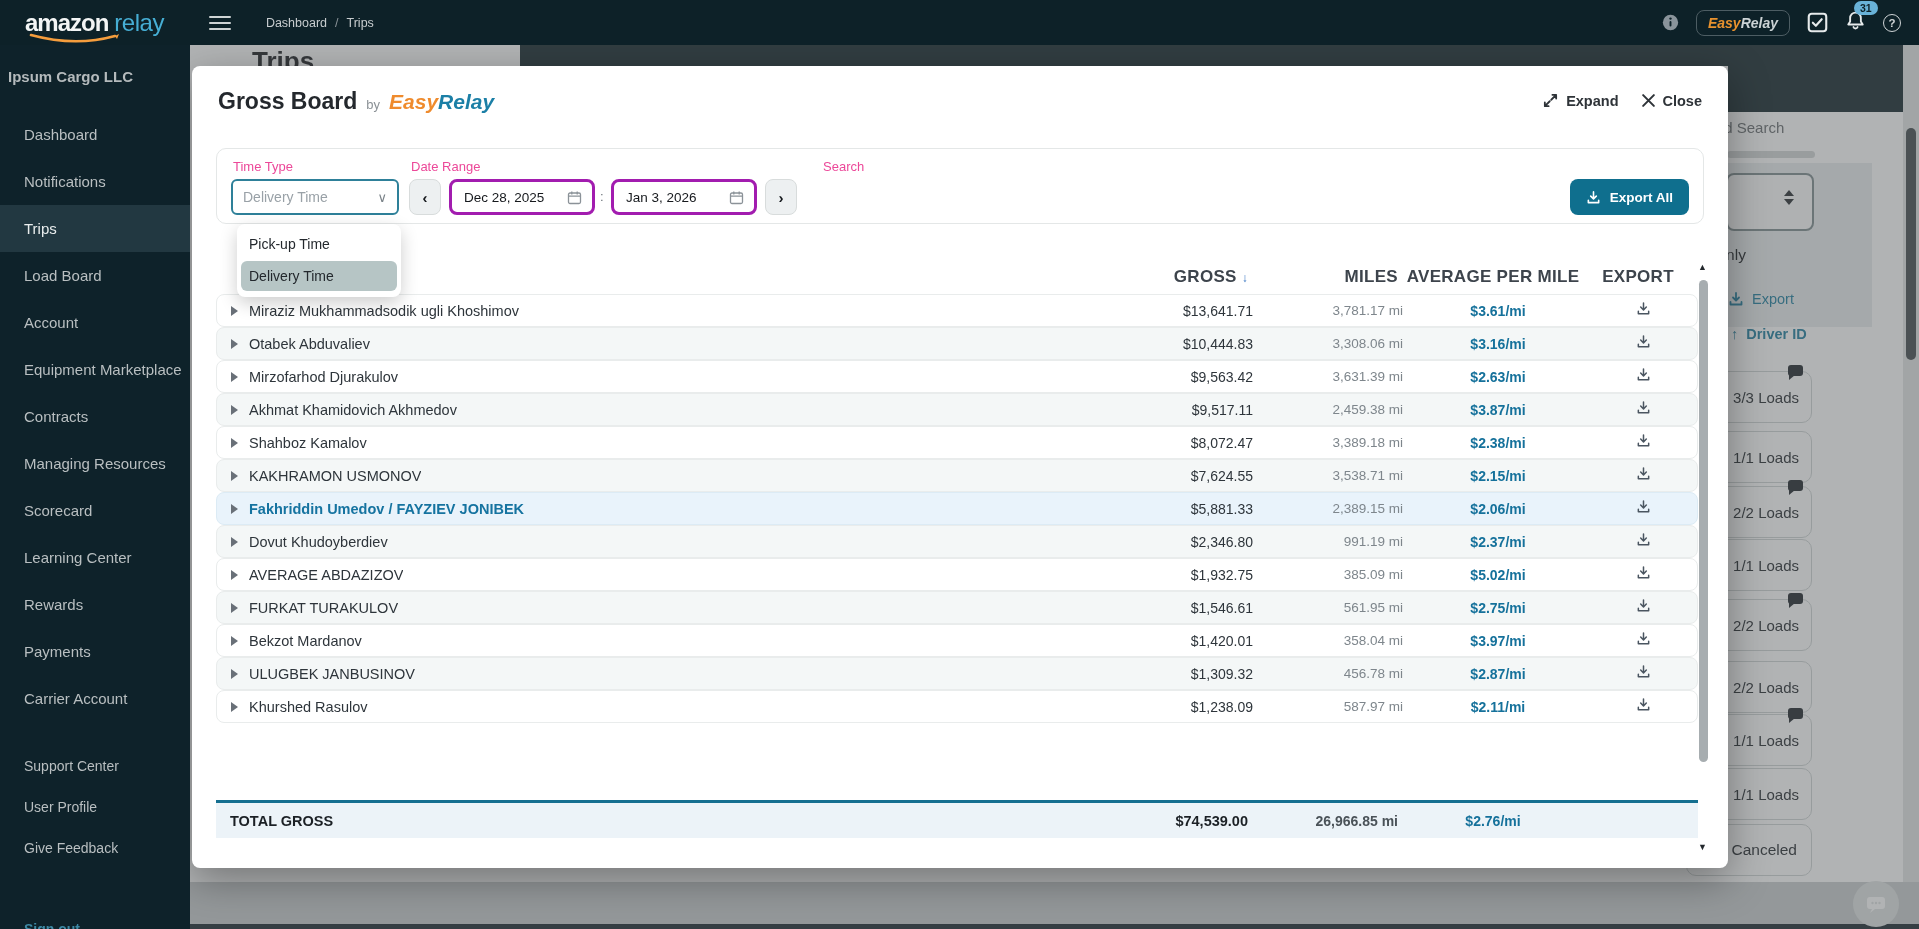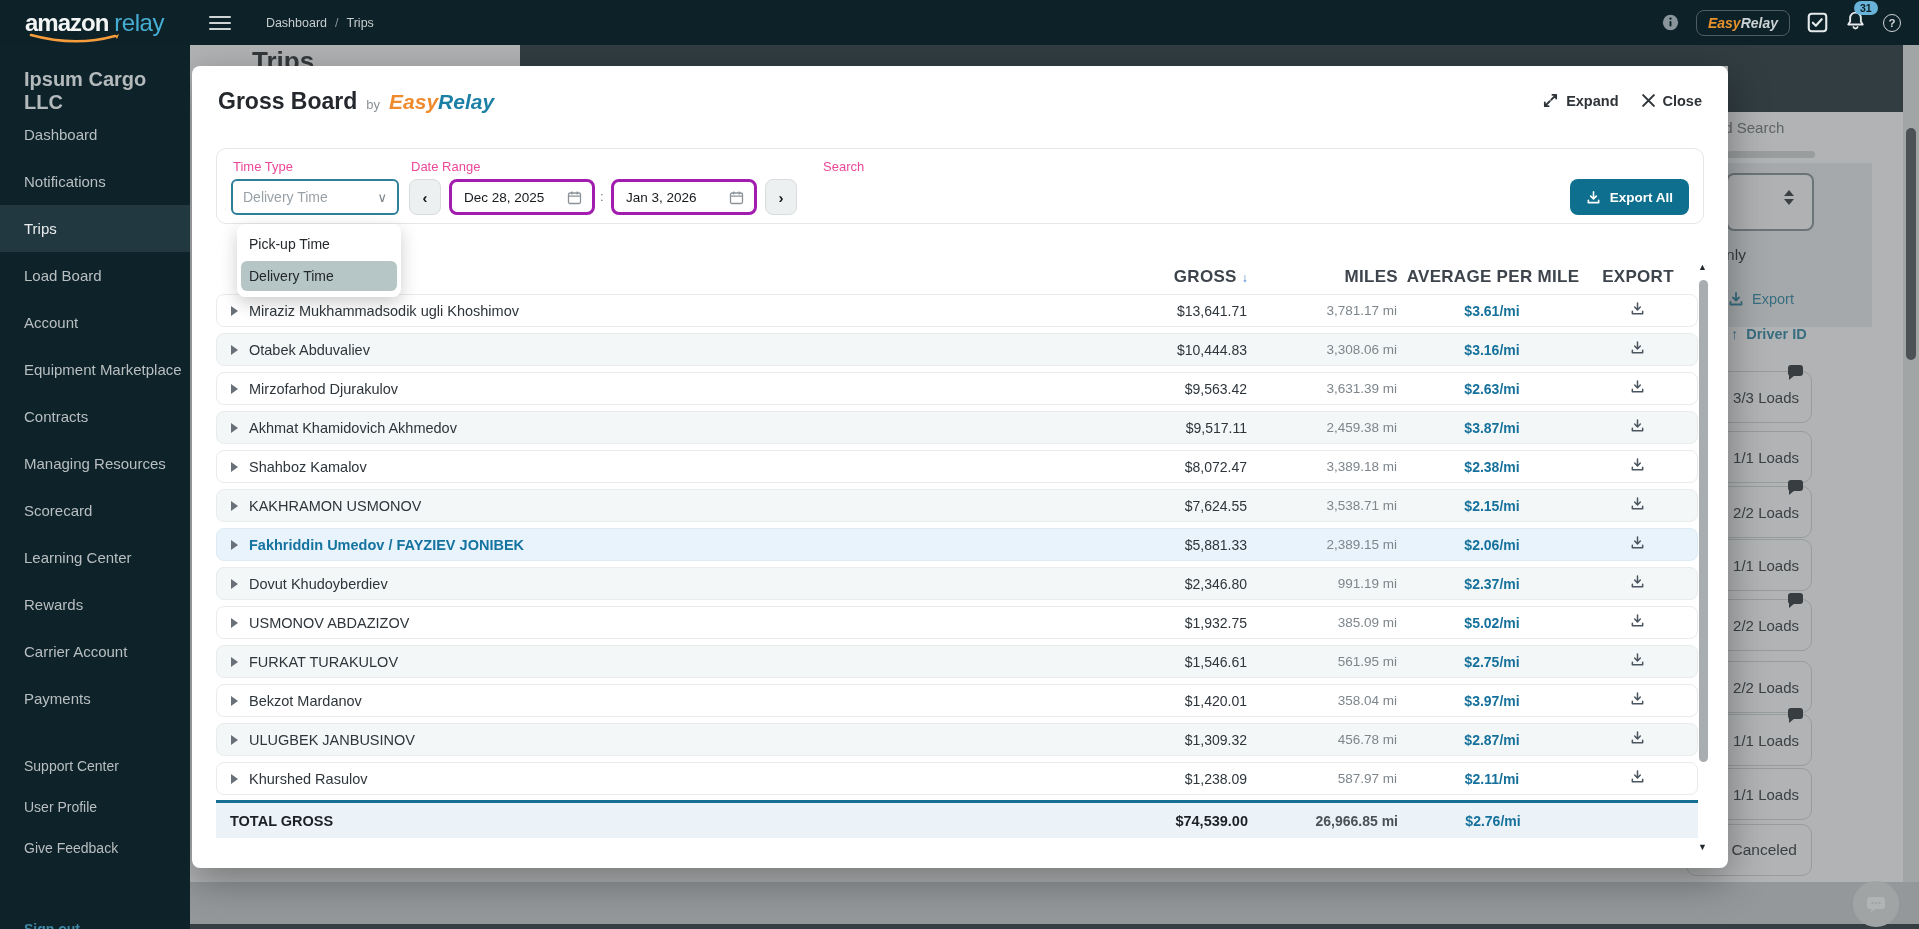--- a/index.html
+++ b/index.html
@@ -19,21 +19,21 @@
   .hdr-right { position:absolute; right:18px; top:0; height:45px; display:flex; align-items:center; gap:17px; }
   .er-badge { border:1px solid #4d5d63; border-radius:8px; padding:4px 11px; font-style:italic; font-weight:700; font-size:14px; cursor:pointer; }
   .er-badge .easy { color:#e8922e; } .er-badge .relay { color:#ccd3d5; }
   .bell-wrap { position:relative; }
   .bell-badge { position:absolute; top:-9px; left:9px; background:#69b2d8; color:#0d2128; font-size:10.5px; font-weight:700; border-radius:9px; padding:1px 6px; }
   .qcircle { width:18px; height:18px; border:1.7px solid #cfd4d6; border-radius:50%; color:#cfd4d6; font-size:11.5px; font-weight:700; display:flex; align-items:center; justify-content:center; }
   .qcircle::before { content:"?"; }
 
   
   .sb { position:absolute; left:0; top:45px; width:190px; height:884px; background:#0e222a; z-index:250; }
-  .sb-company { color:#b4babc; font-weight:700; font-size:20px; padding:23px 0 0 24px; }
+  .sb-company { color:#b4babc; font-weight:700; font-size:15px; padding:23px 0 0 8px; }
   .sb-list { list-style:none; position:absolute; top:66px; left:0; width:190px; }
   .sb-item { height:47px; display:flex; align-items:center; padding-left:24px; color:#b9bfc1; font-size:15px; cursor:pointer; }
   .sb-item.active { background:#223841; color:#e9eded; }
   .sb-foot { list-style:none; position:absolute; top:700px; left:0; width:190px; }
   .sb-foot .sb-item { height:41px; font-size:14px; }
   .sb-signout { position:absolute; top:876px; left:24px; color:#3d89a5; font-weight:700; font-size:14px; cursor:pointer; }
 
   
   .bgc { position:absolute; left:190px; top:45px; width:1729px; height:884px; background:#ffffff; z-index:10; overflow:hidden; }
   .darkbandA { position:absolute; left:330px; top:0; width:1399px; height:21px; background:#0e2127; }
@@ -100,21 +100,21 @@
 
   .cols { display:flex; align-items:center; }
   .c-name { flex:1; display:flex; align-items:center; gap:11px; padding-left:14px; min-width:0; }
   .c-gross { width:150px; text-align:right; }
   .c-miles { width:150px; text-align:right; }
   .c-avg { width:190px; text-align:center; }
   .c-exp { width:100px; text-align:center; }
   .thead { position:absolute; left:24px; top:196px; width:1482px; height:30px; font-size:17px; font-weight:700; color:#3d444c; letter-spacing:0.3px; padding-right:10px; }
   .sort-dn::before { content:"↓"; color:#3a77c2; font-weight:400; margin-left:5px; font-size:12px; }
   .rows { position:absolute; left:24px; top:228px; width:1482px; }
-  .trow { height:33px; border:1px solid #e9ecec; border-radius:8px; margin-bottom:6px; background:#fff; padding-right:10px; cursor:default; }
+  .trow { height:33px; border:1px solid #e9ecec; border-radius:8px; background:#fff; padding-right:4px; cursor:default; }
   .trow:nth-of-type(even) { background:#f4f7f7; }
   .tri { width:0; height:0; border-top:5px solid transparent; border-bottom:5px solid transparent; border-left:7px solid #697078; flex:none; cursor:pointer; }
   .r-name { font-size:14.5px; color:#2e353b; white-space:nowrap; overflow:hidden; }
   .r-gross { font-size:14px; color:#2e353b; }
   .r-miles { font-size:13.5px; color:#7e868c; }
   .r-avg { font-size:14px; font-weight:700; color:#15719b; }
   .trow.hl { background:#e9f3fb; border-color:#dcebf5; }
   .trow.hl .r-name { color:#1573a0; font-weight:700; }
   .dl-icon { cursor:pointer; display:inline-flex; }
   .total { position:absolute; left:24px; top:734px; width:1482px; height:38px; background:#ecf3f8; border-top:3px solid #156f90; padding-right:10px; }
@@ -312,25 +312,25 @@
 
         <li class="sb-item">
           <span>Learning Center</span>
         </li>
 
         <li class="sb-item">
           <span>Rewards</span>
         </li>
 
         <li class="sb-item">
+          <span>Payments</span>
+        </li>
+
+        <li class="sb-item">
           <span>Carrier Account</span>
-        </li>
-
-        <li class="sb-item">
-          <span>Payments</span>
         </li>
       </ul>
     <ul class="sb-foot">
 
         <li class="sb-item">
           <span>Support Center</span>
         </li>
 
         <li class="sb-item">
           <span>User Profile</span>
@@ -548,21 +548,21 @@
               <svg width="15" height="15" viewBox="0 0 16 16">
                 <path d="M8 2v7M5 6.5L8 9.5 11 6.5M2.5 11v2.5h11V11" stroke="#4a5560" stroke-width="1.6" fill="none" stroke-linecap="round" stroke-linejoin="round"></path>
               </svg>
             </span>
           </div>
         </div>
 
         <div class="trow cols">
           <div class="c-name">
             <span class="tri"></span>
-            <span class="r-name">USMONOV ABDAZIZOV</span>
+            <span class="r-name">AVERAGE ABDAZIZOV</span>
           </div>
           <div class="c-gross r-gross">$1,932.75</div>
           <div class="c-miles r-miles">385.09 mi</div>
           <div class="c-avg r-avg">$5.02/mi</div>
           <div class="c-exp">
             <span class="dl-icon">
               <svg width="15" height="15" viewBox="0 0 16 16">
                 <path d="M8 2v7M5 6.5L8 9.5 11 6.5M2.5 11v2.5h11V11" stroke="#4a5560" stroke-width="1.6" fill="none" stroke-linecap="round" stroke-linejoin="round"></path>
               </svg>
             </span>

